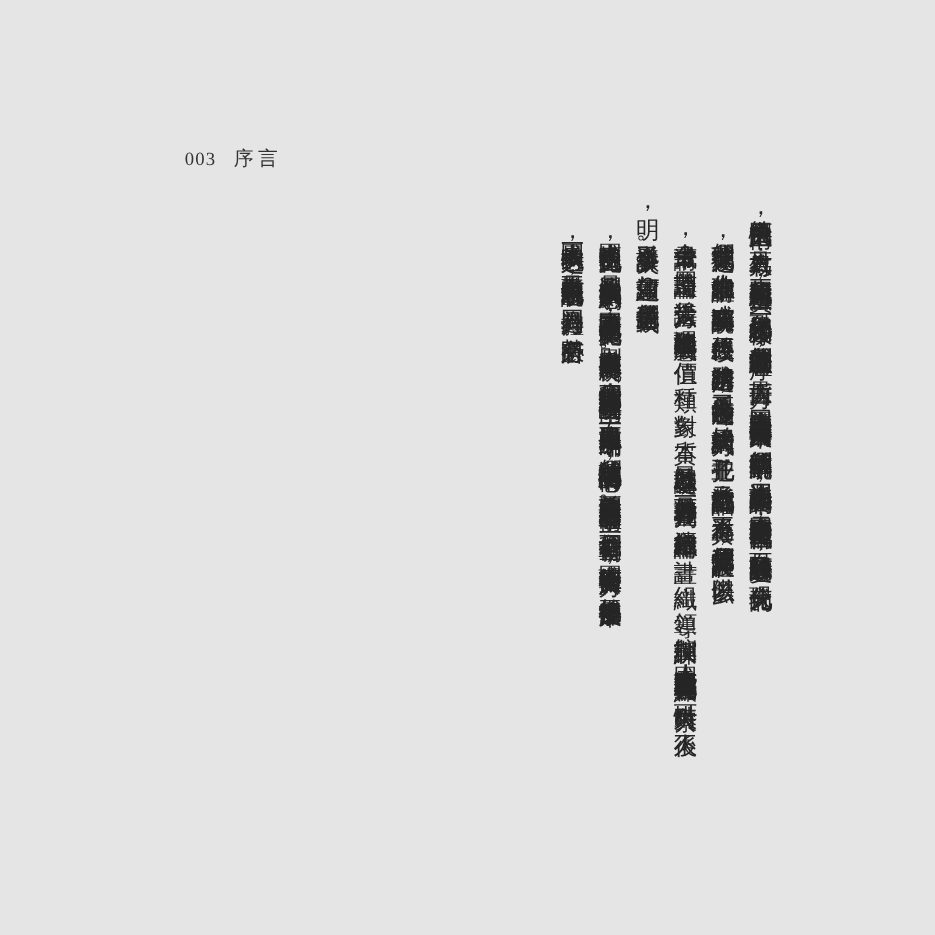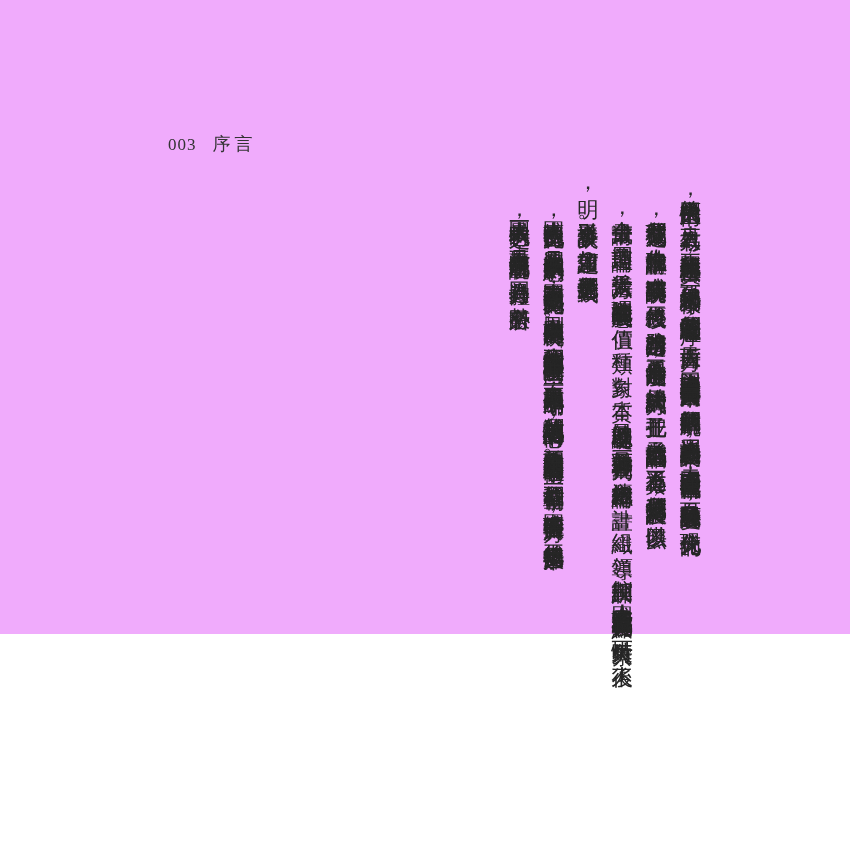--- a/index.html
+++ b/index.html
@@ -3,21 +3,21 @@
 <meta charset="utf-8">
 <style>
   html, body { margin: 0; padding: 0; }
   body {
     width: 850px; height: 850px; overflow: hidden;
     background: #ffffff;
     font-family: "DejaVu Serif", "Liberation Serif", serif;
     color: #222222;
     position: relative;
   }
-  .page { position: absolute; left: 0; top: 0; width: 850px; height: 634px; background: #f0abfc; }
+  .page { position: absolute; left: 0; top: 0; width: 850px; height: 850px; background: #e5e5e5; }
   .header {
     position: absolute; left: 168px; top: 132px;
     font-size: 17px; color: #333333; letter-spacing: 1px;
     display: flex; align-items: baseline;
   }
   .header .pnum { font-family: "Liberation Serif", "DejaVu Serif", serif; font-size: 17px; margin-right: 16px; }
   .header .title { font-size: 18px; letter-spacing: 4px; }
   .body-text {
     position: absolute;
     top: 183px; right: 143px;

